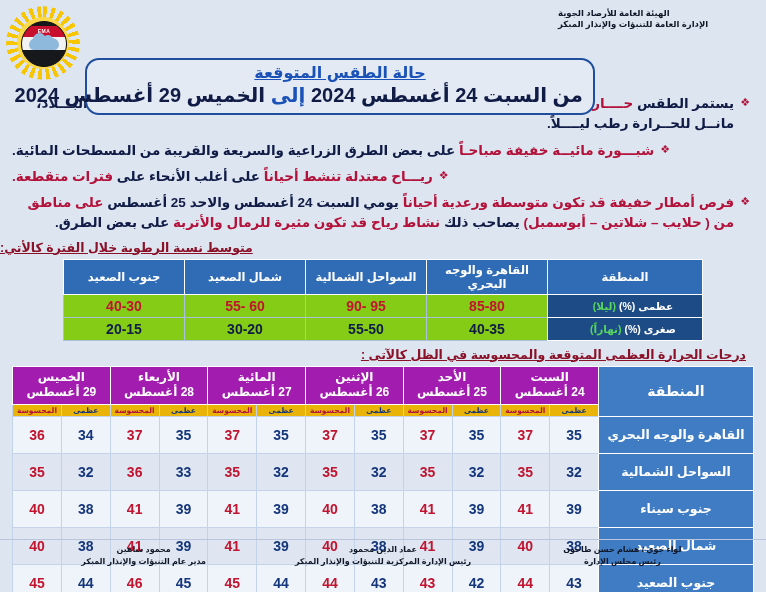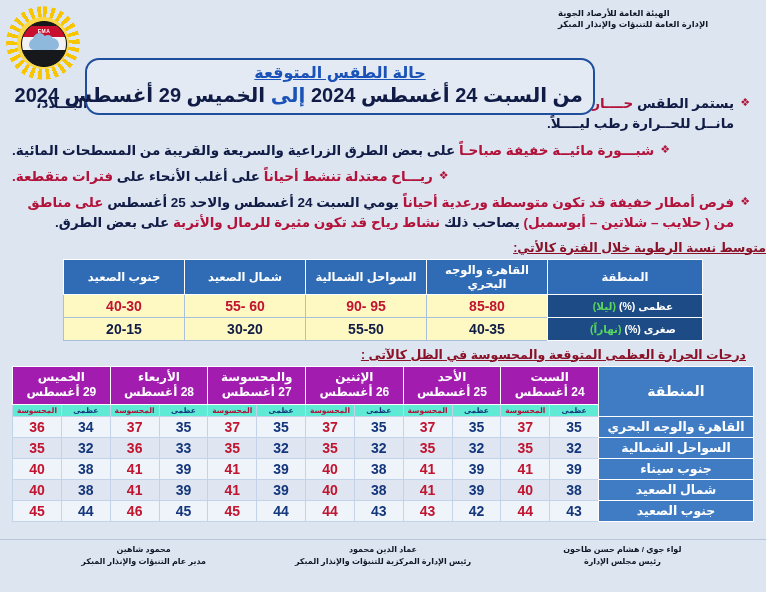--- a/index.html
+++ b/index.html
@@ -153,21 +153,21 @@
     font-size: 13.5px;
     font-weight: bold;
     line-height: 1.5;
     text-align: right;
     color: #101c46;
   }
   .hl { color: #b3123a; }
 
   
   .sec-head {
-    text-align: right;
+    text-align: left;
     font-size: 12.5px;
     font-weight: bold;
     color: #8a1127;
     text-decoration: underline;
     margin: 6px 0 4px 0;
   }
   .sec-head.right {
     text-align: right;
     padding-right: 20px;
   }
@@ -197,21 +197,21 @@
     background: #2f6cb5;
   }
   .hum-table td.rowlabel {
     background: #1d4b86;
     color: #ffffff;
     font-size: 10.5px;
     text-align: center;
   }
   .hum-table td.rowlabel .grn { color: #57d65b; padding-left: 16px; }
   .hum-table td.val {
-    background: #fef9c3;
+    background: #84cc16;
     font-size: 14px;
     border: 1px solid #a9c0dd;
   }
   .hum-table td.val.max { color: #c0142f; }
   .hum-table td.val.min { color: #101c46; }
 
   .temp-table {
     margin: 0 auto;
     width: 742px;
     table-layout: fixed;
@@ -228,30 +228,30 @@
     padding: 3px 2px;
     line-height: 1.3;
   }
   .temp-table th.region-head {
     background: #3f7cc4;
     color: #ffffff;
     font-size: 14px;
     padding: 3px 2px;
   }
   .temp-table th.sub {
-    background: #5eead4;
+    background: #eab308;
     font-size: 7.5px;
     padding: 1px 0;
     border: 1px solid #c3d3e9;
   }
   .temp-table th.sub.f { color: #b3123a; }
   .temp-table th.sub.m { color: #14367a; }
   .temp-table td.v {
     font-size: 14px;
-    padding: 2px 0;
+    padding: 10px 0;
     background: #eff3fa;
     border: 1px solid #c3d3e9;
   }
   .temp-table tr.alt td.v { background: #dfe6f1; }
   .temp-table td.v.feel { color: #c0142f; }
   .temp-table td.v.maxv { color: #14367a; }
   .temp-table td.reg {
     background: #3f7cc4;
     color: #ffffff;
     font-size: 12.5px;
@@ -373,21 +373,21 @@
         </th>
         <th class="day" colspan="2">
           <div>الأحد</div>
           <div>25 أغسطس</div>
         </th>
         <th class="day" colspan="2">
           <div>الإثنين</div>
           <div>26 أغسطس</div>
         </th>
         <th class="day" colspan="2">
-          <div>والمحسوسة</div>
+          <div>المائية</div>
           <div>27 أغسطس</div>
         </th>
         <th class="day" colspan="2">
           <div>الأربعاء</div>
           <div>28 أغسطس</div>
         </th>
         <th class="day" colspan="2">
           <div>الخميس</div>
           <div>29 أغسطس</div>
         </th>

